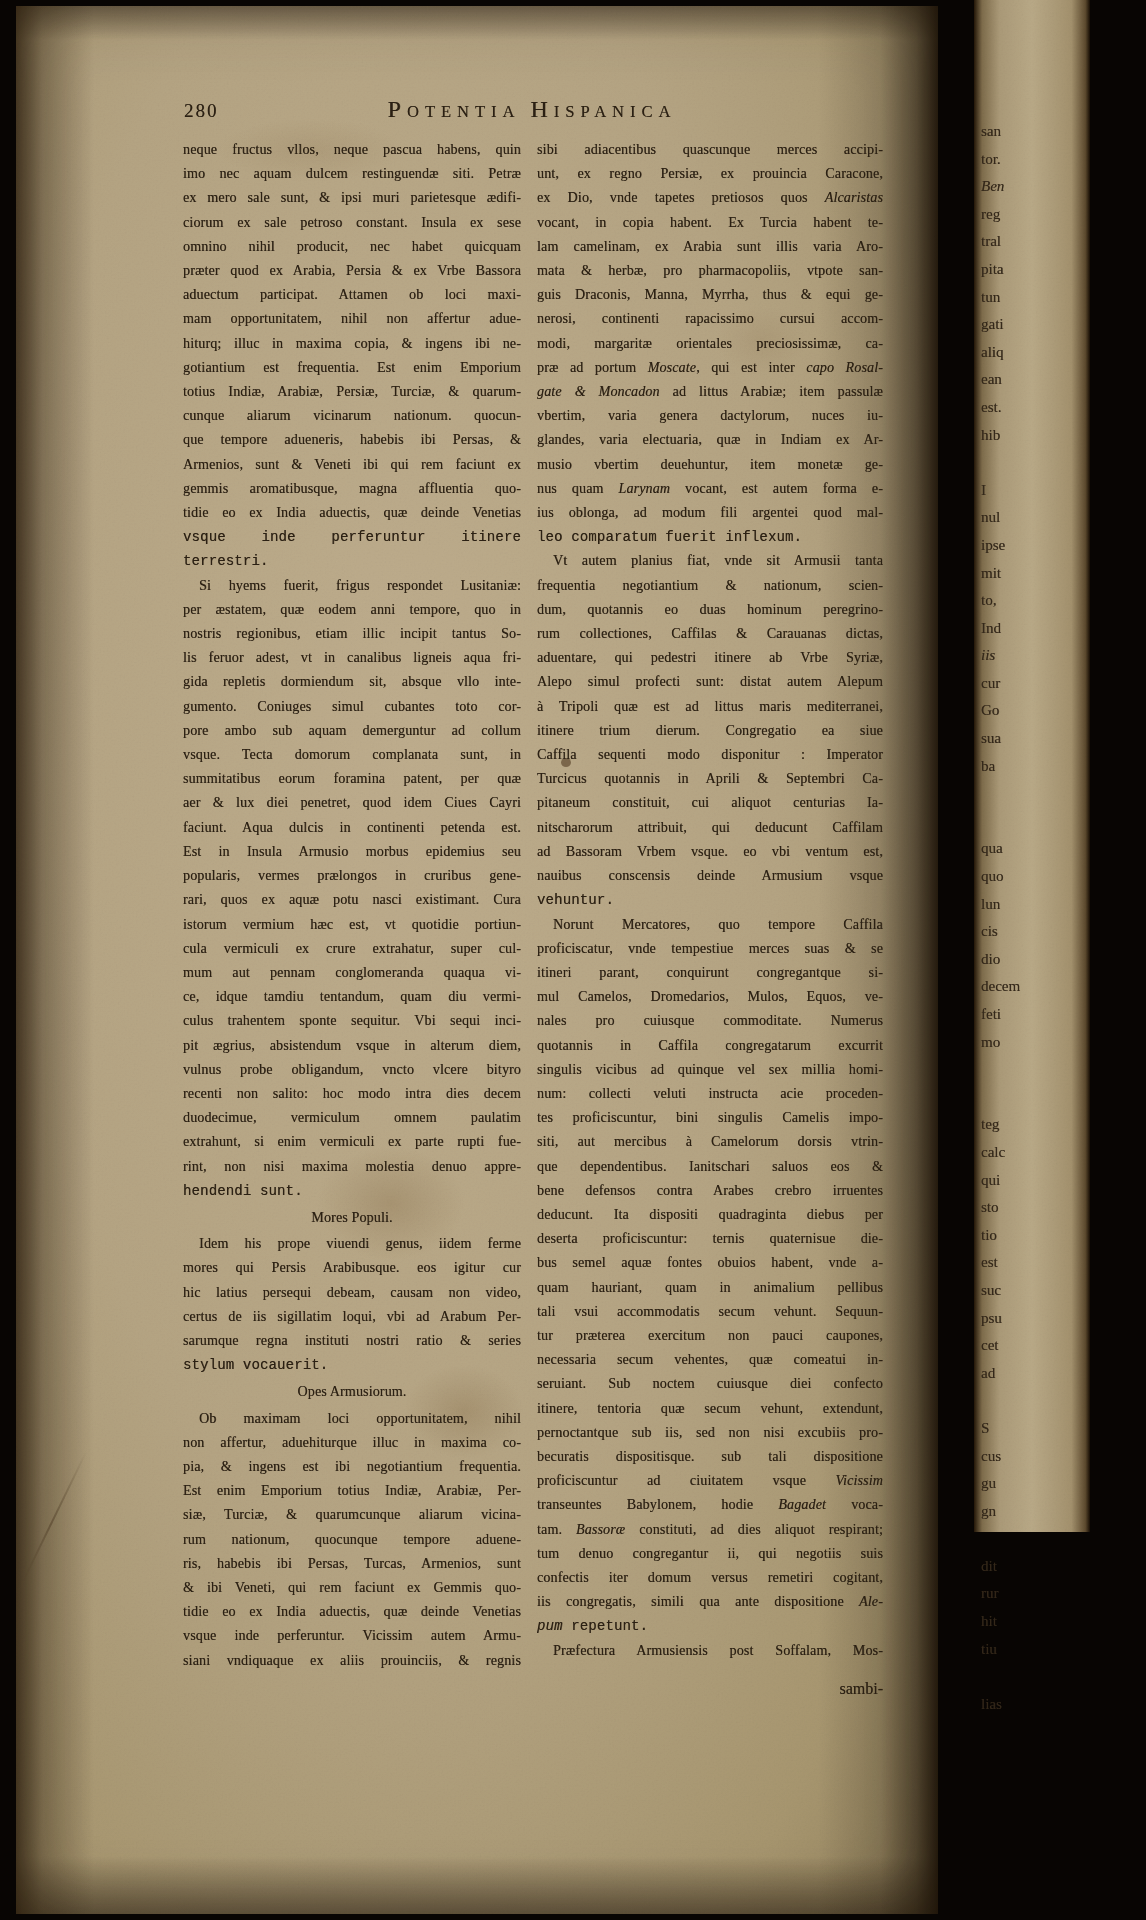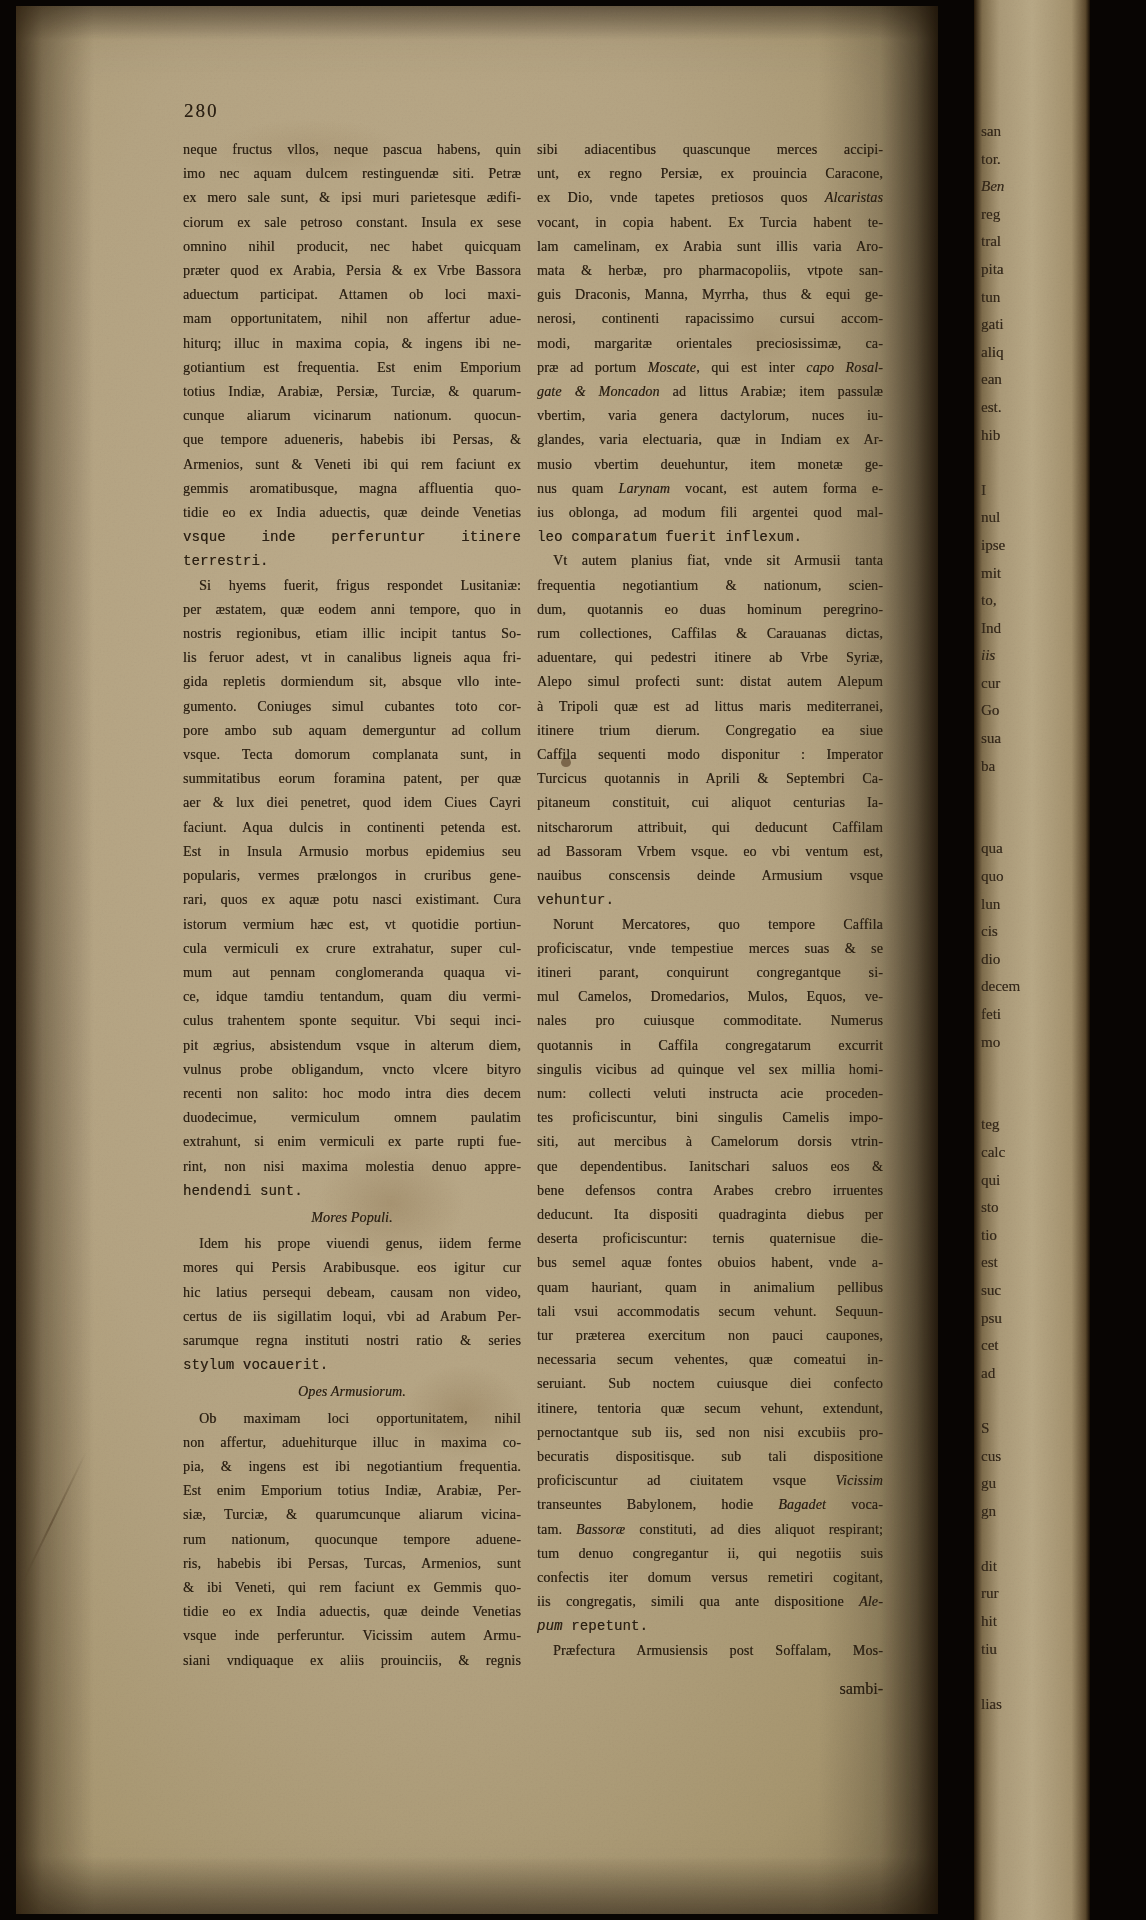--- a/index.html
+++ b/index.html
@@ -13,21 +13,21 @@
     position:absolute;left:16px;top:6px;width:922px;height:1908px;
     background:
       linear-gradient(90deg, rgba(46,32,15,.80) 0px, rgba(46,32,15,.35) 26px, rgba(46,32,15,0) 78px),
       linear-gradient(270deg, rgba(24,15,6,.92) 0px, rgba(24,15,6,.55) 22px, rgba(24,15,6,.18) 58px, rgba(24,15,6,0) 120px),
       linear-gradient(180deg, rgba(30,20,10,.45) 0px, rgba(30,20,10,0) 34px, rgba(30,20,10,0) 1850px, rgba(30,20,10,.5) 100%),
       radial-gradient(ellipse at 42% 38%, #bead8d 0%, #b5a483 50%, #a7966f 82%, #93825c 100%);
     box-shadow: inset 0 0 70px rgba(50,35,15,.30);
   }
   
   .edge-page{
-    position:absolute;left:974px;top:0;width:116px;height:1920px;
+    position:absolute;left:974px;top:0;width:116px;height:1532px;
     background:linear-gradient(90deg,#241708 0%, #7e6c4b 7%, #ab9a78 22%, #b9a987 50%, #a3916d 84%, #5d4a2e 96%, #160d04 100%);
   }
   .edge-fragments{
     position:absolute;left:7px;top:118px;width:100px;
     font-size:15px;line-height:27.6px;color:#34281a;
     text-shadow:.3px .3px .5px rgba(52,40,26,.55);
   }
   .edge-fragments .frag{white-space:nowrap;overflow:hidden;}
   
   .page-number{
@@ -48,21 +48,21 @@
     position:absolute;top:132px;
     font-size:14px;line-height:24.2px;color:#2b2013;
     text-shadow:.3px .3px .55px rgba(43,32,19,.6);
     letter-spacing:.15px;
   }
   .col-left{left:167px;width:338px;}
   .col-right{left:521px;width:346px;}
   .line{text-align:justify;text-align-last:justify;}
   .line.end{text-align-last:left;font-family:Liberation Mono, monospace;}
   .line.indent{text-indent:1.15em;}
-  .heading{font-style:italic;text-align:left;text-align-last:center;margin:3px 0 2px 0;}
+  .heading{text-align:left;text-align-last:center;margin:3px 0 2px 0;}
   .catchword{
     position:absolute;left:521px;top:1674px;width:346px;text-align:right;
     font-size:16px;color:#2b2013;text-shadow:.3px .3px .55px rgba(43,32,19,.6);
   }
   
   .stain{position:absolute;border-radius:50%;pointer-events:none;}
   .stain-a{left:300px;top:1140px;width:150px;height:115px;background:radial-gradient(ellipse,rgba(128,102,64,.30),rgba(128,102,64,0) 70%);}
   .stain-b{left:388px;top:1358px;width:120px;height:95px;background:radial-gradient(ellipse,rgba(122,96,58,.28),rgba(122,96,58,0) 70%);}
   .stain-c{left:545px;top:752px;width:10px;height:9px;background:rgba(72,50,26,.55);}
   .stain-d{left:200px;top:112px;width:190px;height:64px;background:radial-gradient(ellipse,rgba(134,108,70,.18),rgba(134,108,70,0) 70%);}
@@ -79,20 +79,21 @@
 
 <div class="page">
   <div class="stain stain-a"></div>
   <div class="stain stain-b"></div>
   <div class="stain stain-c"></div>
   <div class="stain stain-d"></div>
   <div class="stain stain-e"></div>
   <div class="fold-line"></div>
 
   <div class="page-number">280</div>
+  <div class="running-title"><span class="cap">P</span><span class="rest">OTENTIA</span><span class="wordgap"></span><span class="cap">H</span><span class="rest">ISPANICA</span></div>
 
   <div class="col col-left">
       <div class="line">neque fructus vllos, neque pascua habens, quin</div>
       <div class="line">imo nec aquam dulcem restinguendæ siti. Petræ</div>
       <div class="line">ex mero sale sunt, &amp; ipsi muri parietesque ædifi-</div>
       <div class="line">ciorum ex sale petroso constant. Insula ex sese</div>
       <div class="line">omnino nihil producit, nec habet quicquam</div>
       <div class="line">præter quod ex Arabia, Persia &amp; ex Vrbe Bassora</div>
       <div class="line">aduectum participat. Attamen ob loci maxi-</div>
       <div class="line">mam opportunitatem, nihil non affertur adue-</div>

